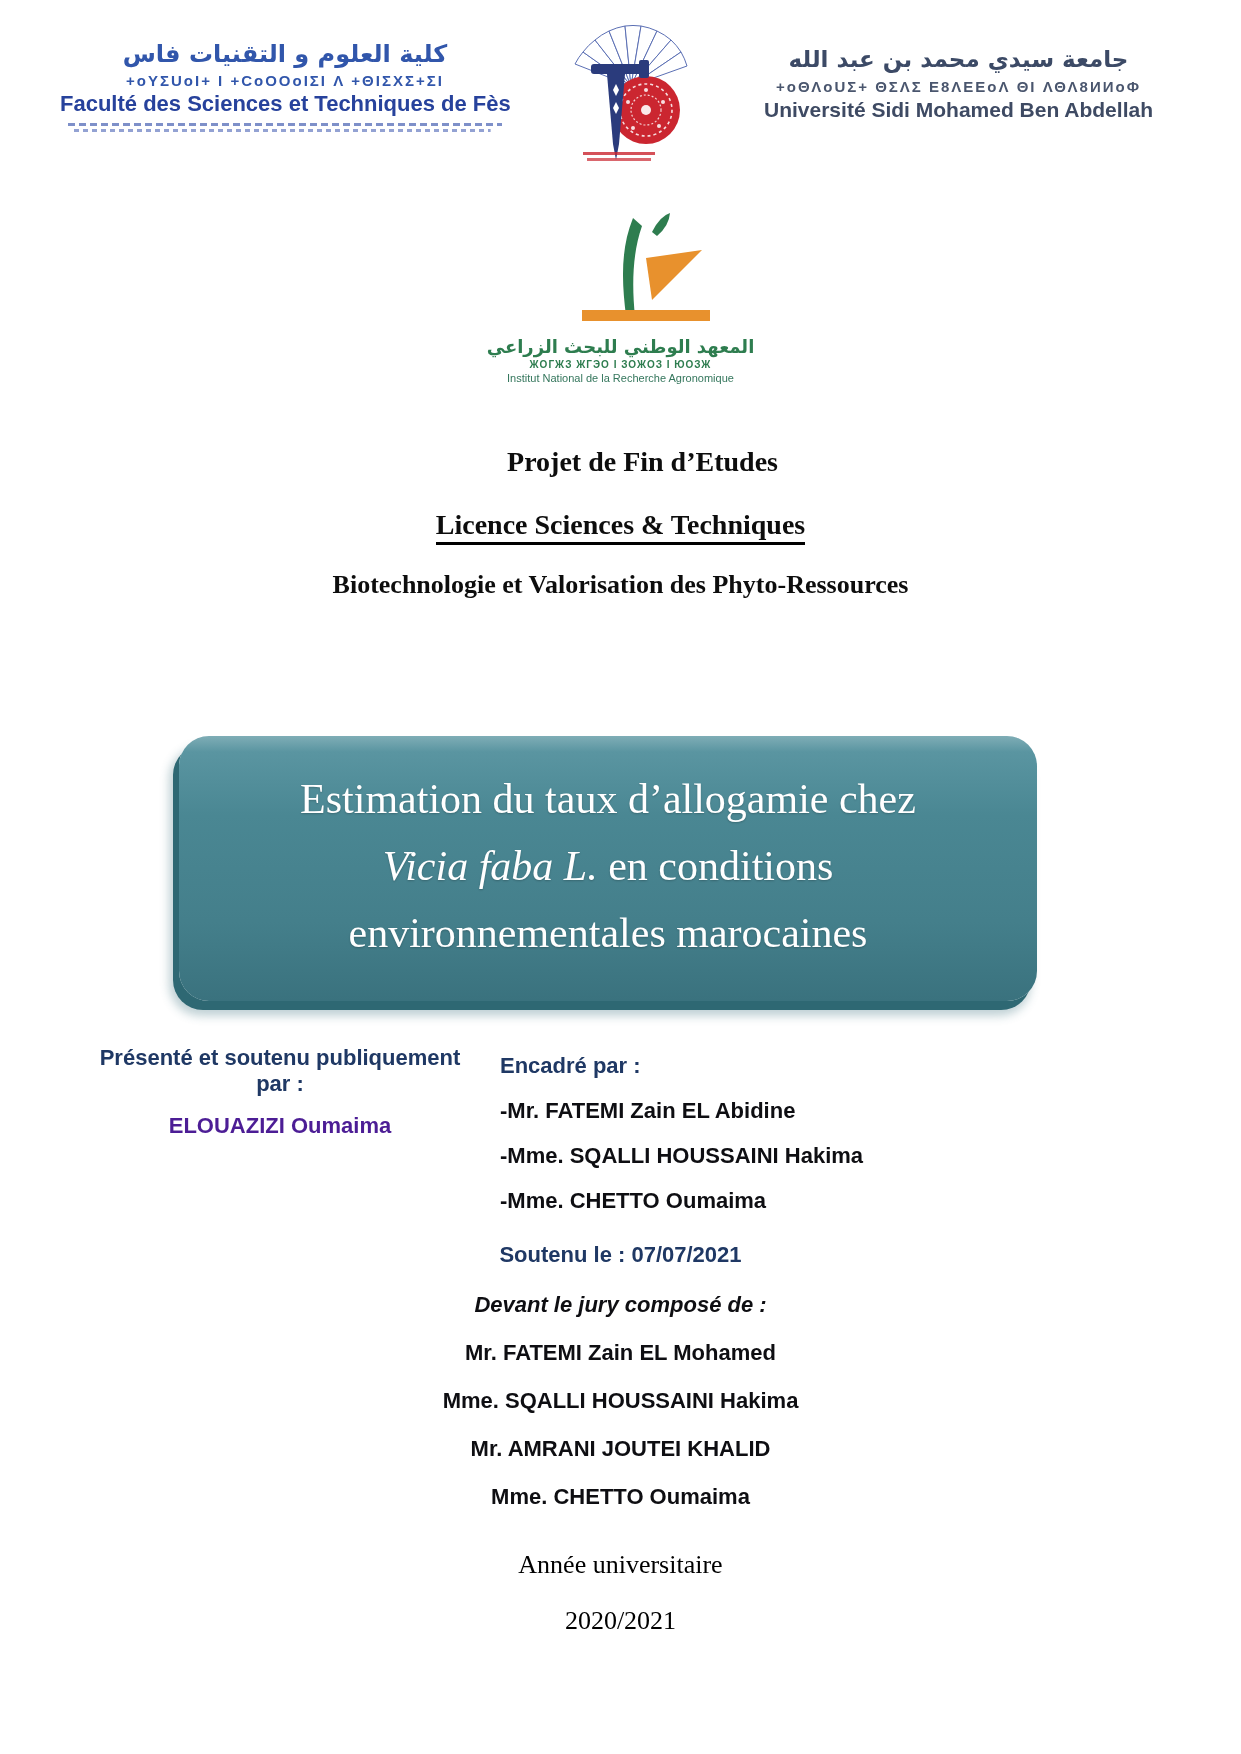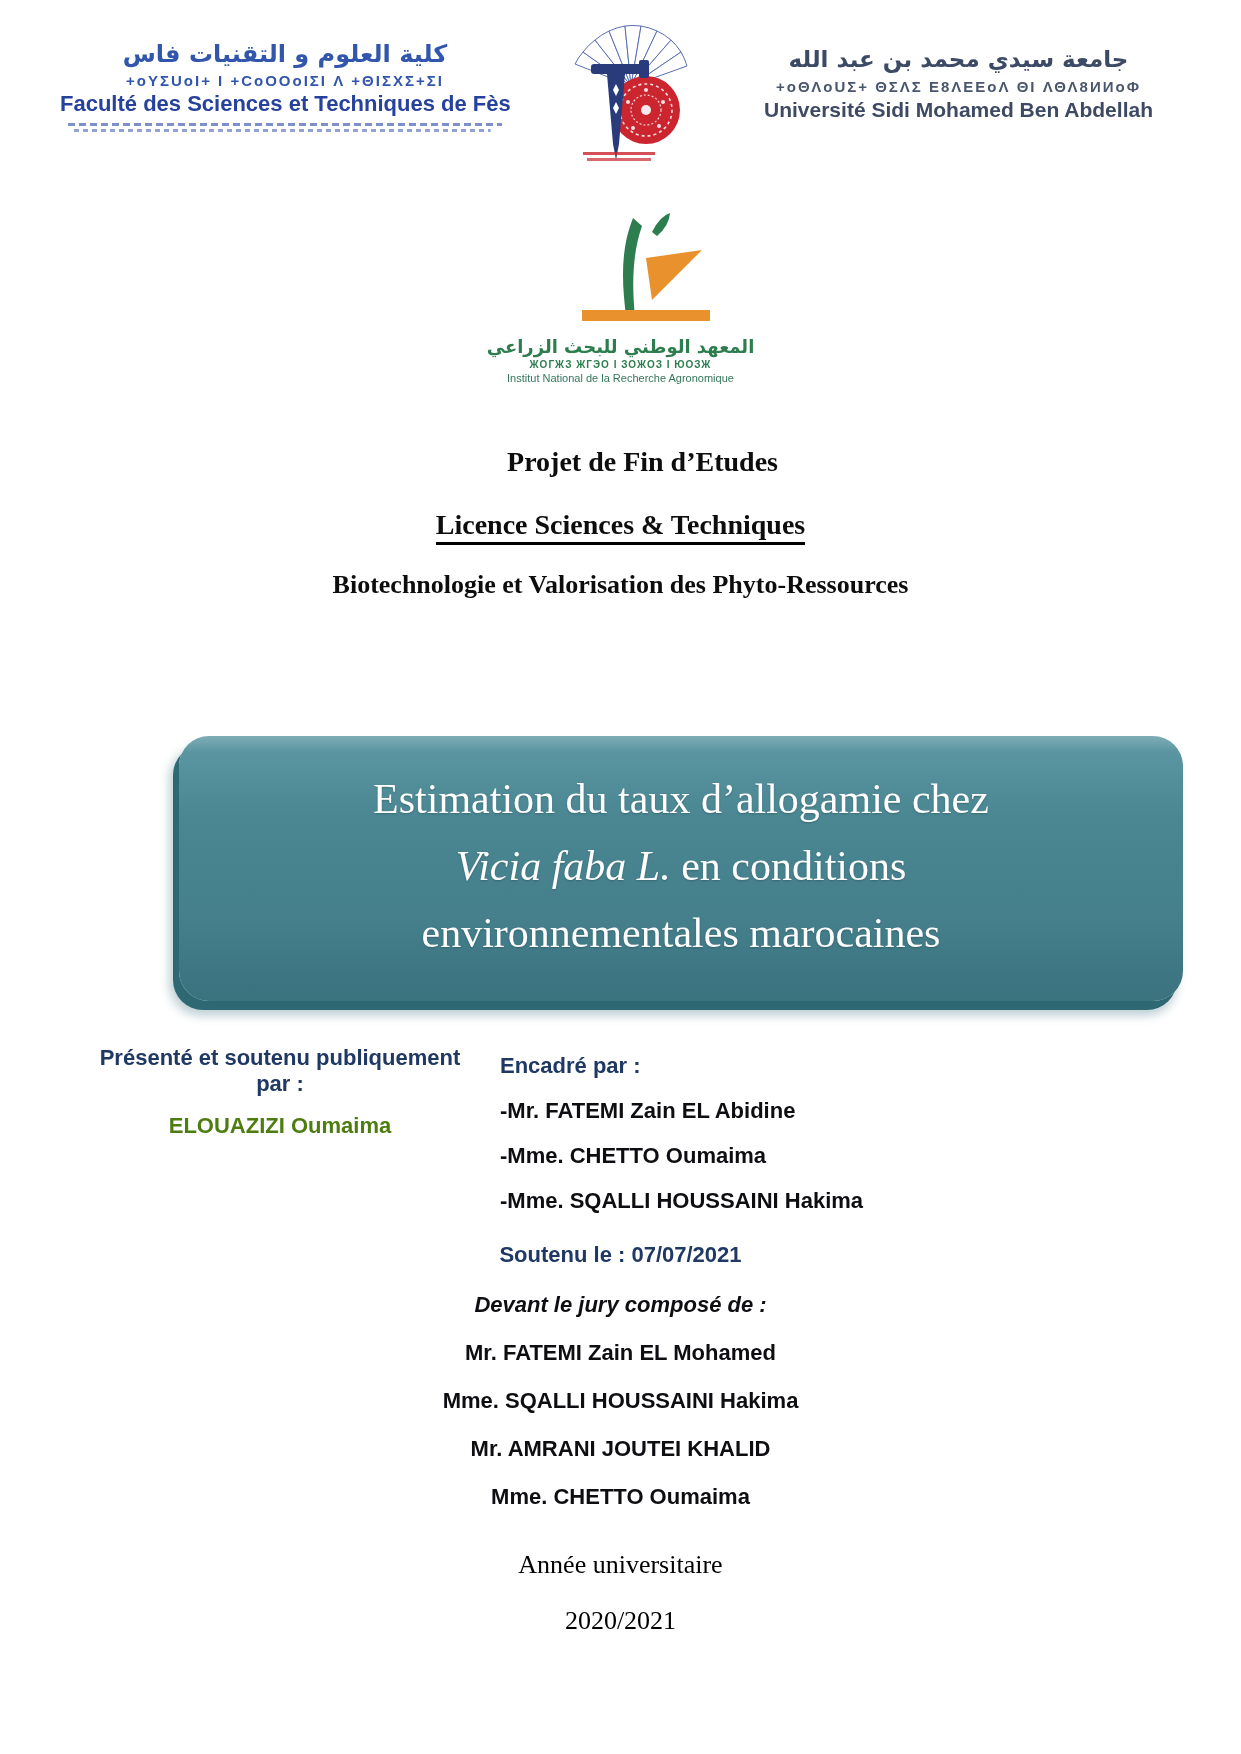--- a/index.html
+++ b/index.html
@@ -37,37 +37,37 @@
   .inra .tif{font-size:10px;font-weight:bold;color:#2e7d4f;letter-spacing:1px;margin-top:2px;}
   .inra .fr{font-size:11px;color:#34765c;margin-top:2px;}
   
   .doc-head{text-align:center;font-family:"Liberation Serif","DejaVu Serif",serif;font-weight:bold;color:#0d0d0d;}
   .doc-line1{font-size:28px;margin-top:62px;padding-left:44px;}
   .doc-line2{font-size:28px;margin-top:31px;}
   .doc-line2 span{border-bottom:3px solid #000;padding-bottom:2px;}
   .doc-line3{font-size:26px;margin-top:29px;}
   
   .title-box{
-    width:1004px;margin:136px 0 0 179px;border-radius:30px;
+    width:858px;margin:136px 0 0 179px;border-radius:30px;
     background:linear-gradient(180deg,#7fadb6 0%,#5a95a1 6%,#4a8793 30%,#447f8b 70%,#3a727e 100%);
     box-shadow:-6px 9px 0 0 #2e6873, -8px 13px 10px 2px rgba(46,104,115,0.30);
     padding:30px 20px 34px 20px;box-sizing:border-box;
     text-align:center;color:#ffffff;
     font-family:"Liberation Serif","DejaVu Serif",serif;
     font-size:42px;line-height:67px;
     text-shadow:0 1px 2px rgba(0,0,0,0.22);
   }
   .title-box .it{font-style:italic;}
   
   .two-col{display:flex;padding:0 60px;margin-top:44px;}
   .col-left{flex:0 0 440px;text-align:center;}
   .col-right{flex:1;margin-top:8px;}
   .lbl{font-weight:bold;font-size:22px;color:#1f3864;}
   .name-dark{font-weight:bold;font-size:22px;color:#0e0e12;}
-  .col-left .name-dark{margin-top:16px;color:#4d7c0f;}
+  .col-left .name-dark{margin-top:16px;color:#4c1d95;}
   .col-right .name-dark{margin-top:19px;}
   
   .center-block{text-align:center;}
   .soutenu{font-weight:bold;font-size:22px;color:#1f3864;margin-top:28px;}
   .jury-label{font-weight:bold;font-size:22px;color:#0e0e12;margin-top:24px;font-style:italic;}
   .jury-name{font-weight:bold;font-size:22px;color:#0e0e12;margin-top:22px;}
   
   .footer{font-family:"Liberation Serif","DejaVu Serif",serif;color:#000000;text-align:center;}
   .footer .l1{font-size:26px;margin-top:40px;}
   .footer .l2{font-size:26px;margin-top:26px;}
@@ -164,22 +164,22 @@
 
 <div class="two-col">
   <div class="col-left">
     <div class="lbl">Présenté et soutenu publiquement</div>
     <div class="lbl">par :</div>
     <div class="name-dark">ELOUAZIZI Oumaima</div>
   </div>
   <div class="col-right">
     <div class="lbl">Encadré par :</div>
     <div class="name-dark">-Mr. FATEMI Zain EL Abidine</div>
+    <div class="name-dark">-Mme. SQALLI HOUSSAINI Hakima</div>
     <div class="name-dark">-Mme. CHETTO Oumaima</div>
-    <div class="name-dark">-Mme. SQALLI HOUSSAINI Hakima</div>
   </div>
 </div>
 
 <div class="center-block">
   <div class="soutenu">Soutenu le : 07/07/2021</div>
   <div class="jury-label">Devant le jury composé de :</div>
   <div class="jury-name">Mr. FATEMI Zain EL Mohamed</div>
   <div class="jury-name">Mme. SQALLI HOUSSAINI Hakima</div>
   <div class="jury-name">Mr. AMRANI JOUTEI KHALID</div>
   <div class="jury-name">Mme. CHETTO Oumaima</div>

